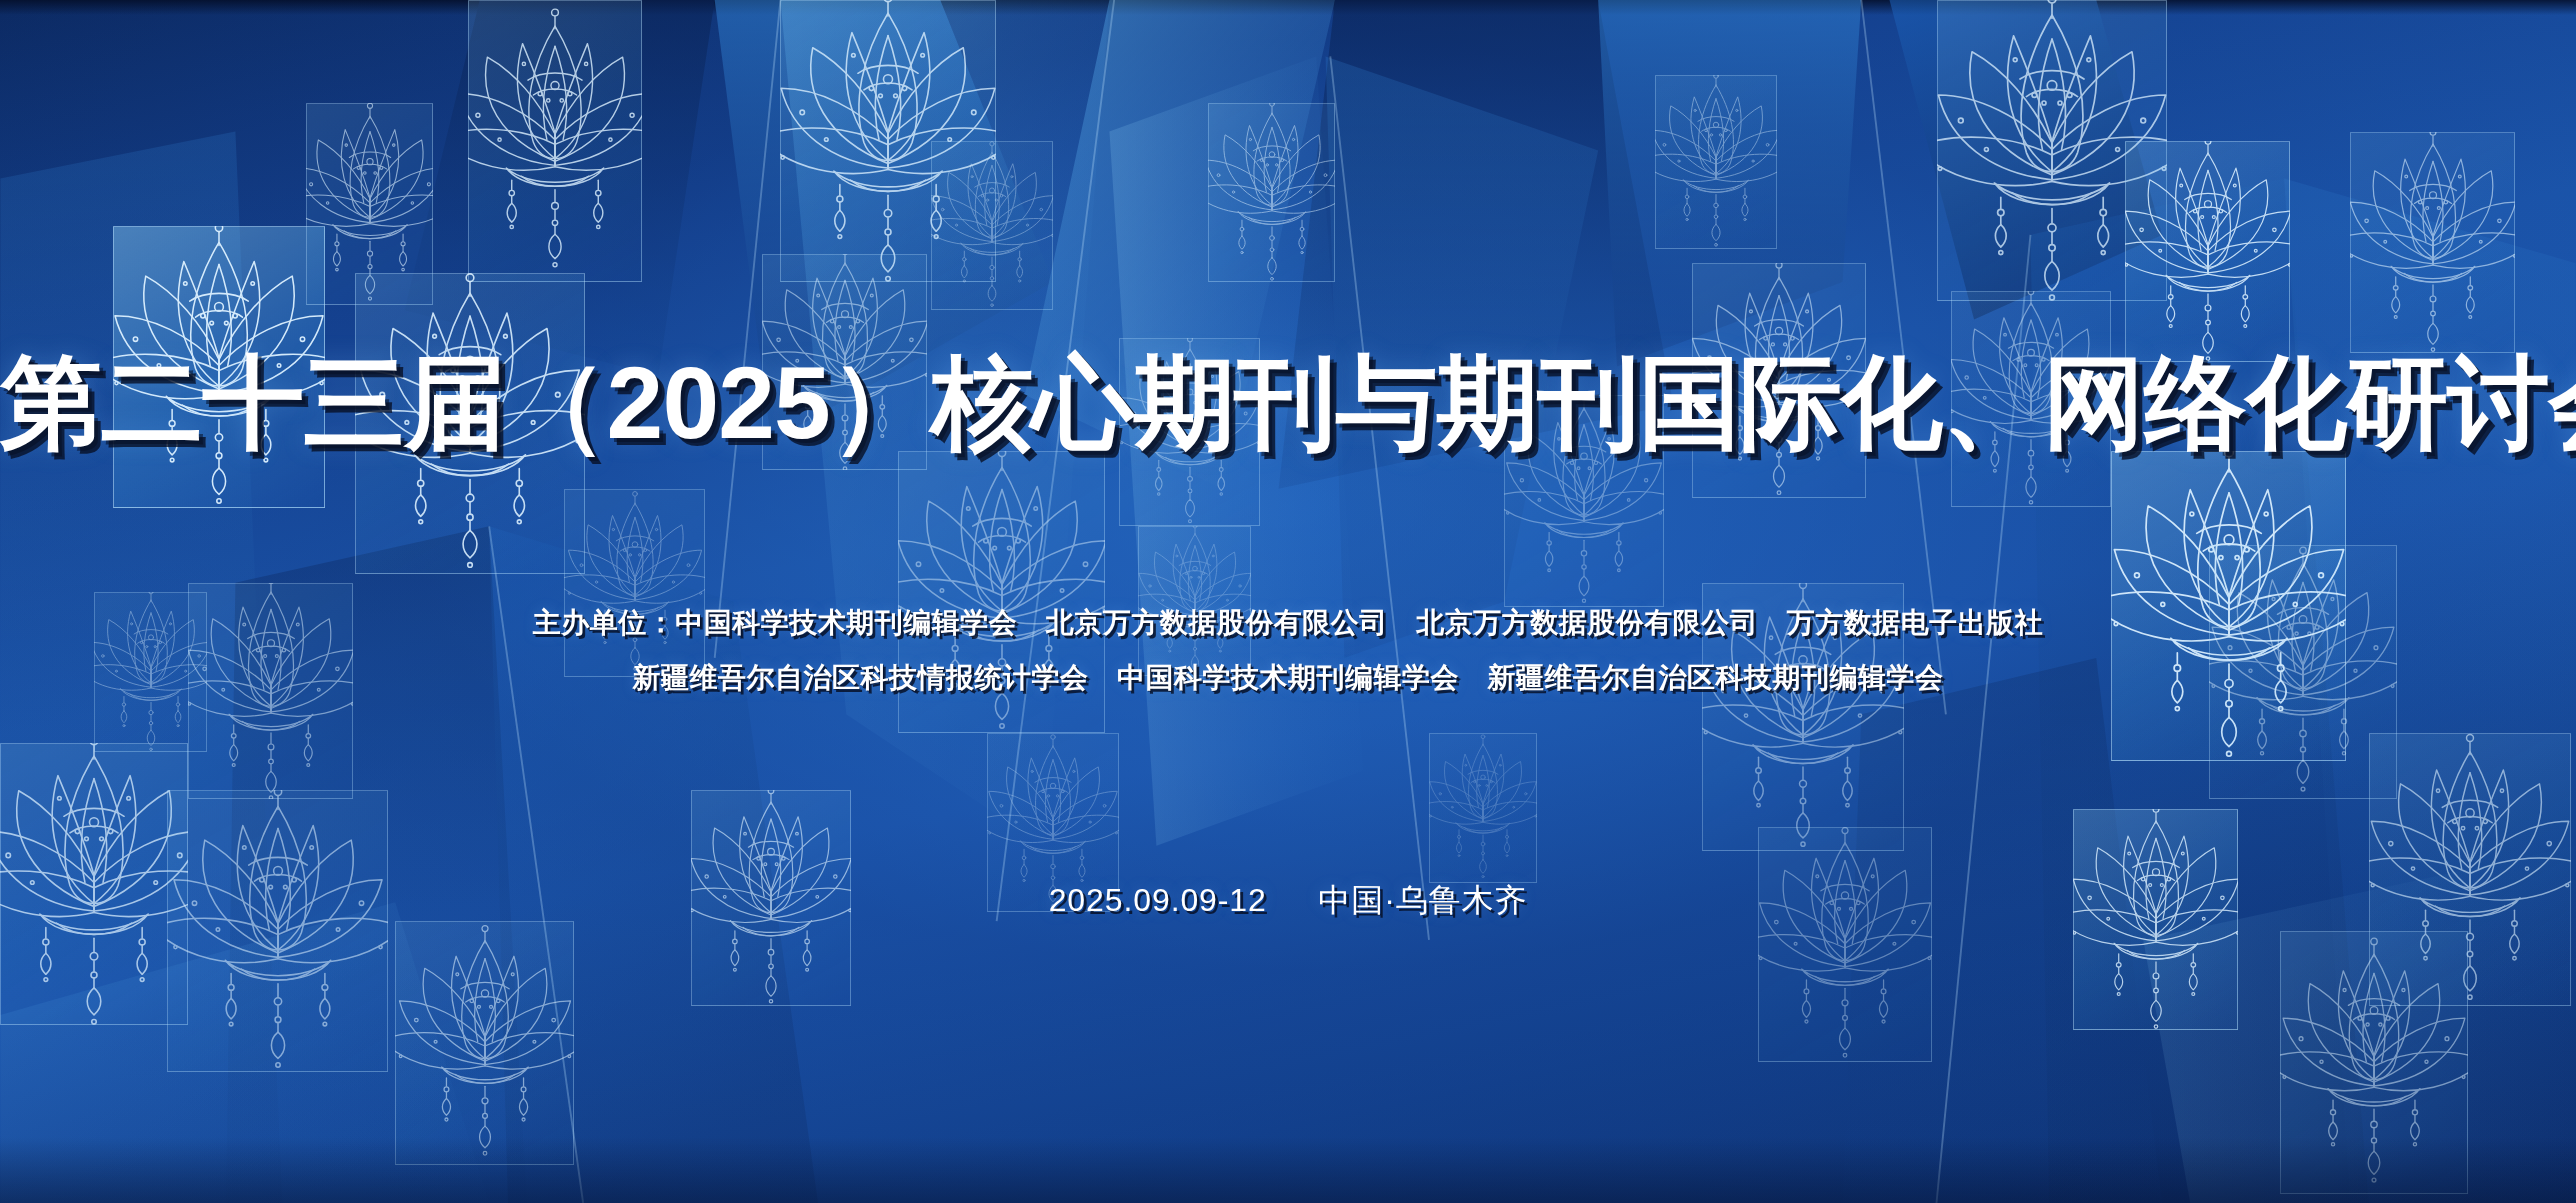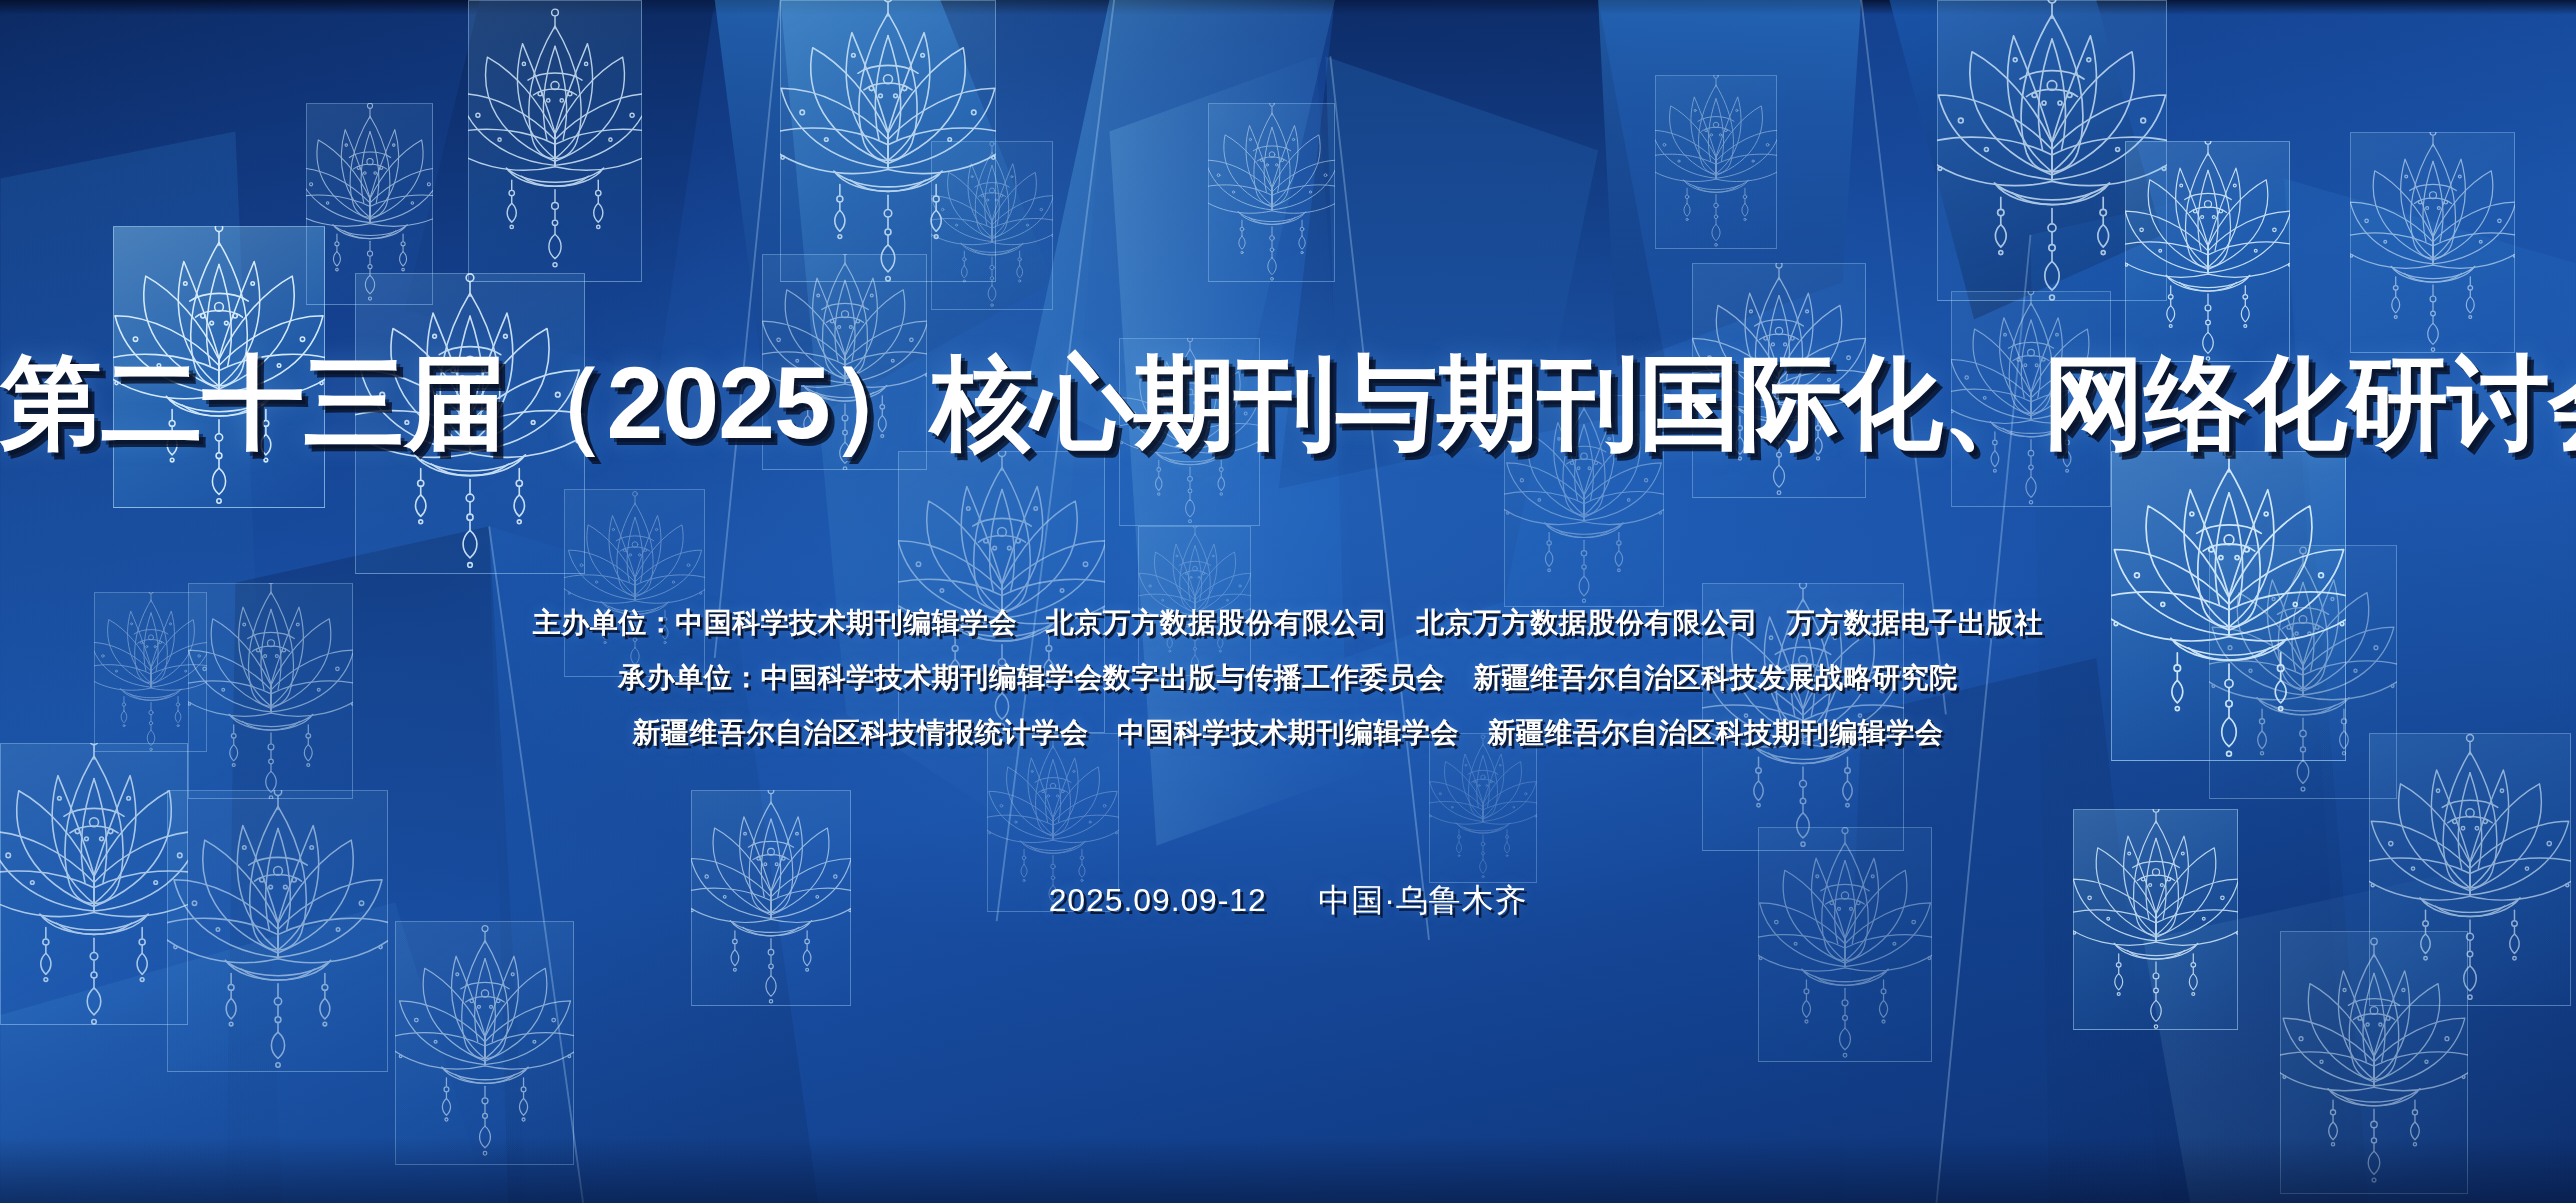--- a/index.html
+++ b/index.html
@@ -2418,21 +2418,20 @@
         </svg>
       </div>
     </div>
 
   <div class="content">
 
     <div class="title">第二十三届（2025）核心期刊与期刊国际化、网络化研讨会</div>
 
     <div class="orgs">
       <div class="org-line l1">主办单位：中国科学技术期刊编辑学会　北京万方数据股份有限公司　北京万方数据股份有限公司　万方数据电子出版社</div>
-      <div class="org-line l2">承办单位：中国科学技术期刊编辑学会数字出版与传播工作委员会　新疆维吾尔自治区科技发展战略研究院</div>
       <div class="org-line l3">新疆维吾尔自治区科技情报统计学会　中国科学技术期刊编辑学会　新疆维吾尔自治区科技期刊编辑学会</div>
     </div>
 
     <div class="datebar">
       <span>2025.09.09-12</span>
       <span class="sep"></span>
       <span>中国·乌鲁木齐</span>
     </div>
 
   </div>

